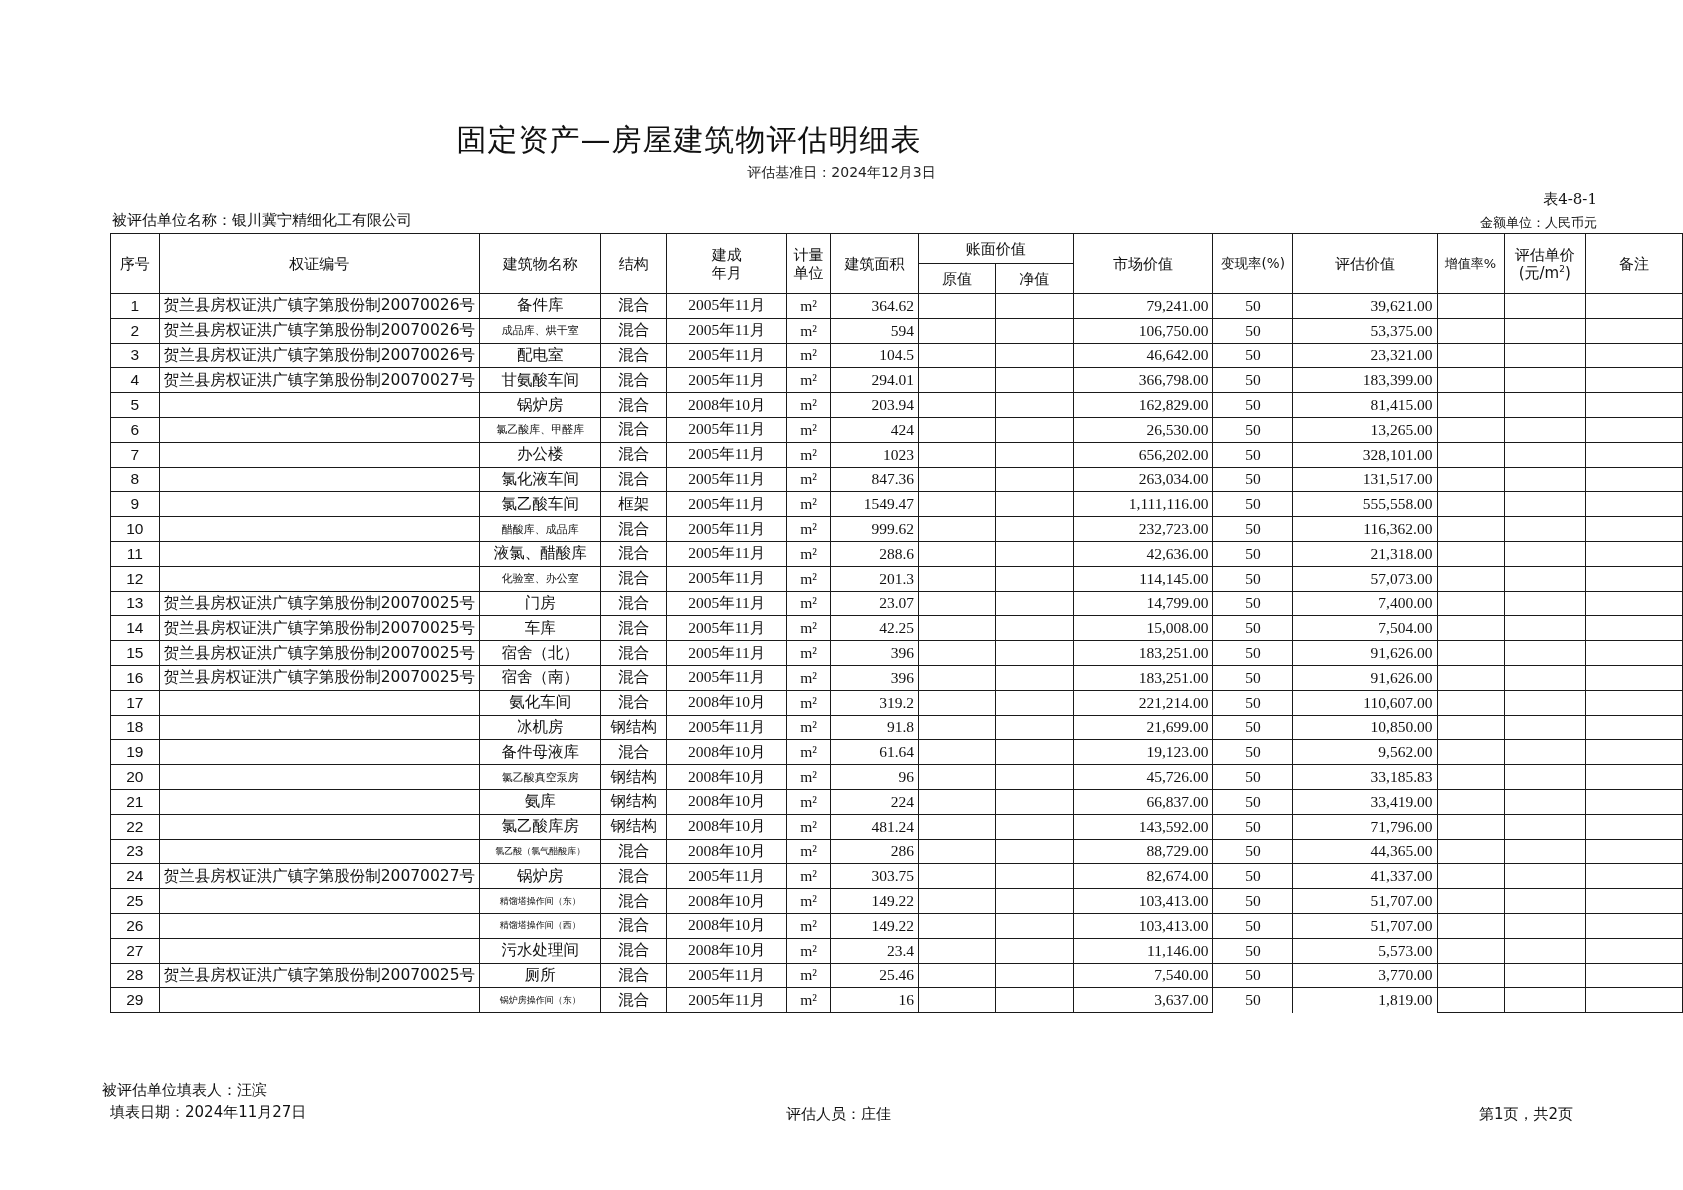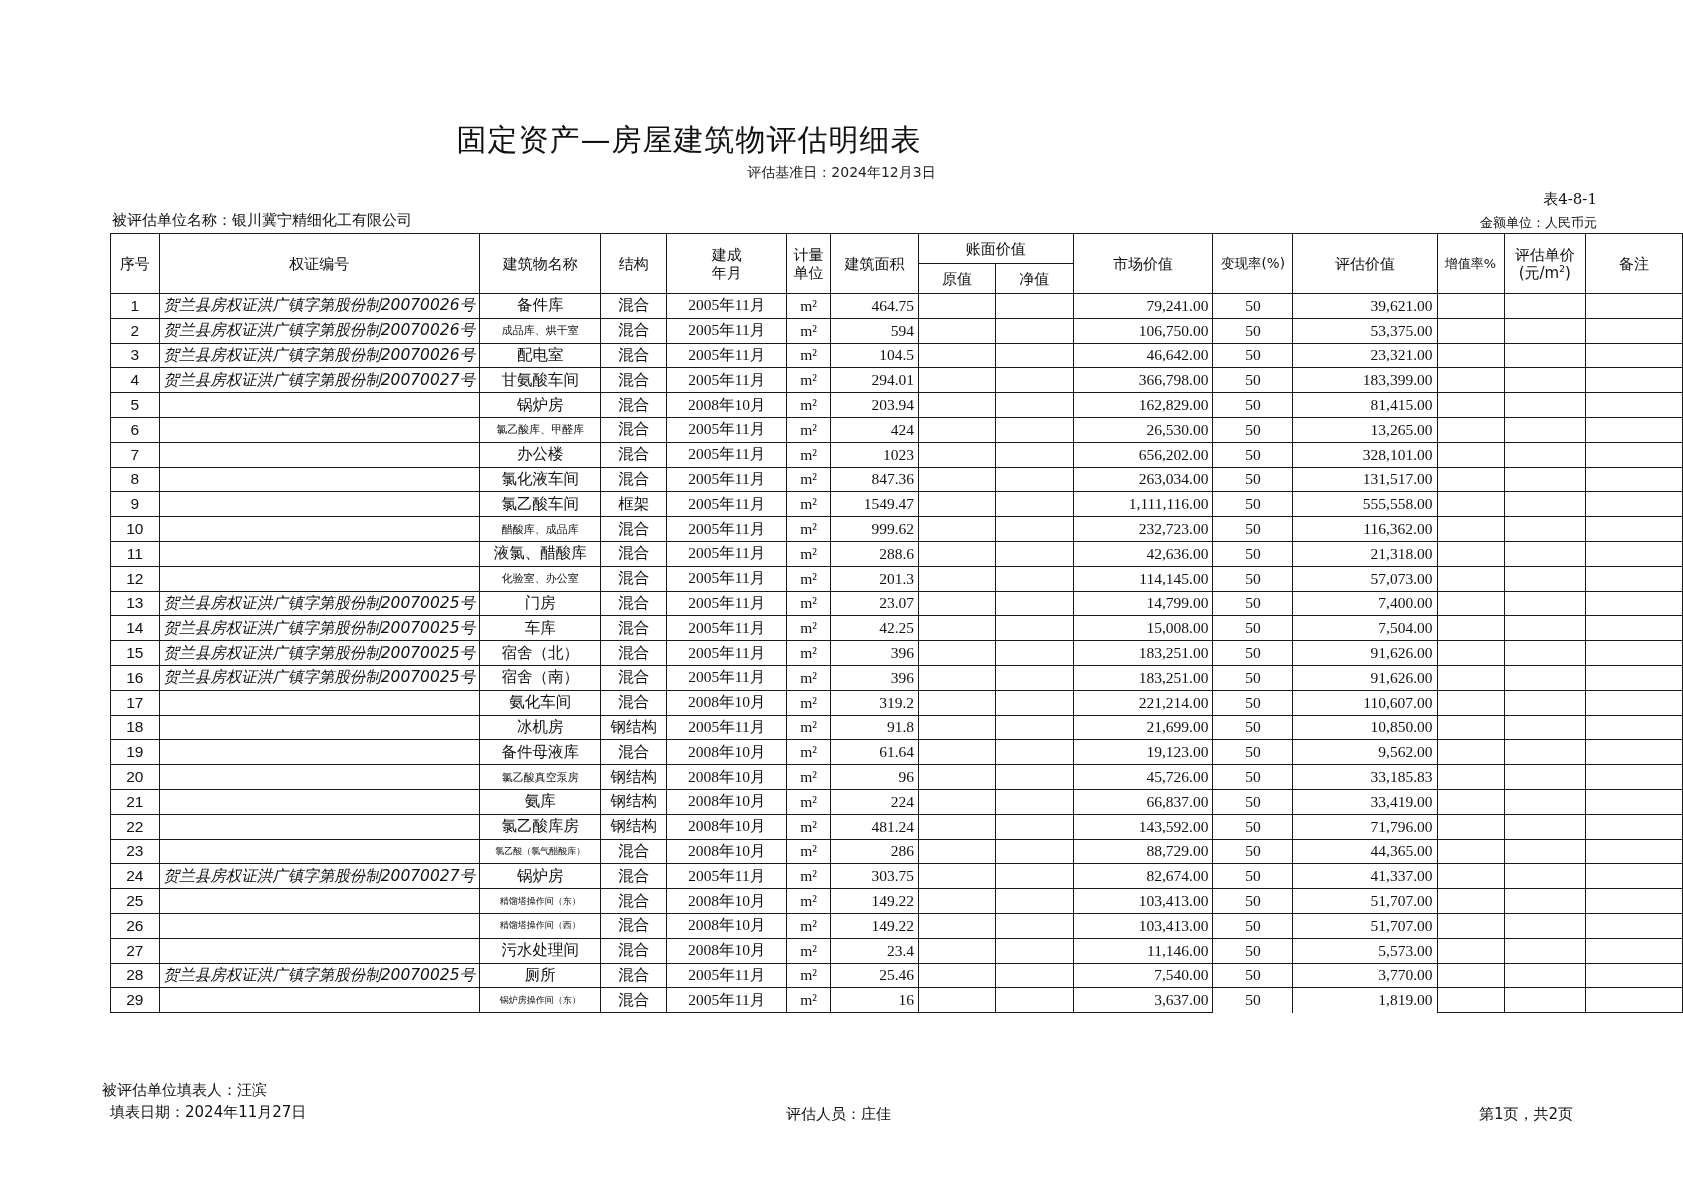--- a/index.html
+++ b/index.html
@@ -33,21 +33,21 @@
   }
   table.grid th {
     font-family: "DejaVu Sans", "Liberation Sans", sans-serif; font-size: 15px;
     text-align: center; line-height: 1.2;
   }
   table.grid thead tr.h1 th { height: 29px; }
   table.grid thead tr.h2 th { height: 29px; margin-top: 8px; }
   td.c { text-align: center; }
   td.r { text-align: right; }
   td.seq { font-family: "Liberation Sans", "DejaVu Sans", sans-serif; font-size: 15px; text-align: center; }
-  td.cert { font-family: "DejaVu Sans", "Liberation Sans", sans-serif; font-size: 8.5px; padding-left: 10px; text-align: left; font-style: italic; }
+  td.cert { font-family: "DejaVu Sans", "Liberation Sans", sans-serif; font-size: 8.5px; padding-left: 10px; text-align: left; }
   td.name { font-family: "DejaVu Sans", "Liberation Sans", sans-serif; font-size: 16px; text-align: center; }
   td.name.small { font-size: 11px; }
   td.name.tiny { font-size: 9px; }
   td.struct { font-family: "DejaVu Sans", "Liberation Sans", sans-serif; font-size: 16px; text-align: center; }
   td.unit { font-size: 14px; text-align: center; }
   tr.last td.open-bottom { border-bottom: none; }
 
   .footer { font-family: "DejaVu Sans", "Liberation Sans", sans-serif; font-size: 15px; color: #111; }
   .f-filler { left: 102px; top: 1081px; }
   .f-date { left: 110px; top: 1103px; }
@@ -114,21 +114,21 @@
     </tr>
   </thead>
   <tbody id="rows">
       <tr>
         <td class="seq">1</td>
         <td class="cert">贺兰县房权证洪广镇字第股份制20070026号</td>
         <td class="name">备件库</td>
         <td class="struct">混合</td>
         <td class="c">2005年11月</td>
         <td class="unit">m²</td>
-        <td class="r">464.75</td>
+        <td class="r">364.62</td>
         <td class="r"></td>
         <td class="r"></td>
         <td class="r">79,241.00</td>
         <td class="c">50</td>
         <td class="r">39,621.00</td>
         <td class="r"></td>
         <td class="r"></td>
         <td class="c"></td>
       </tr>
       <tr>

